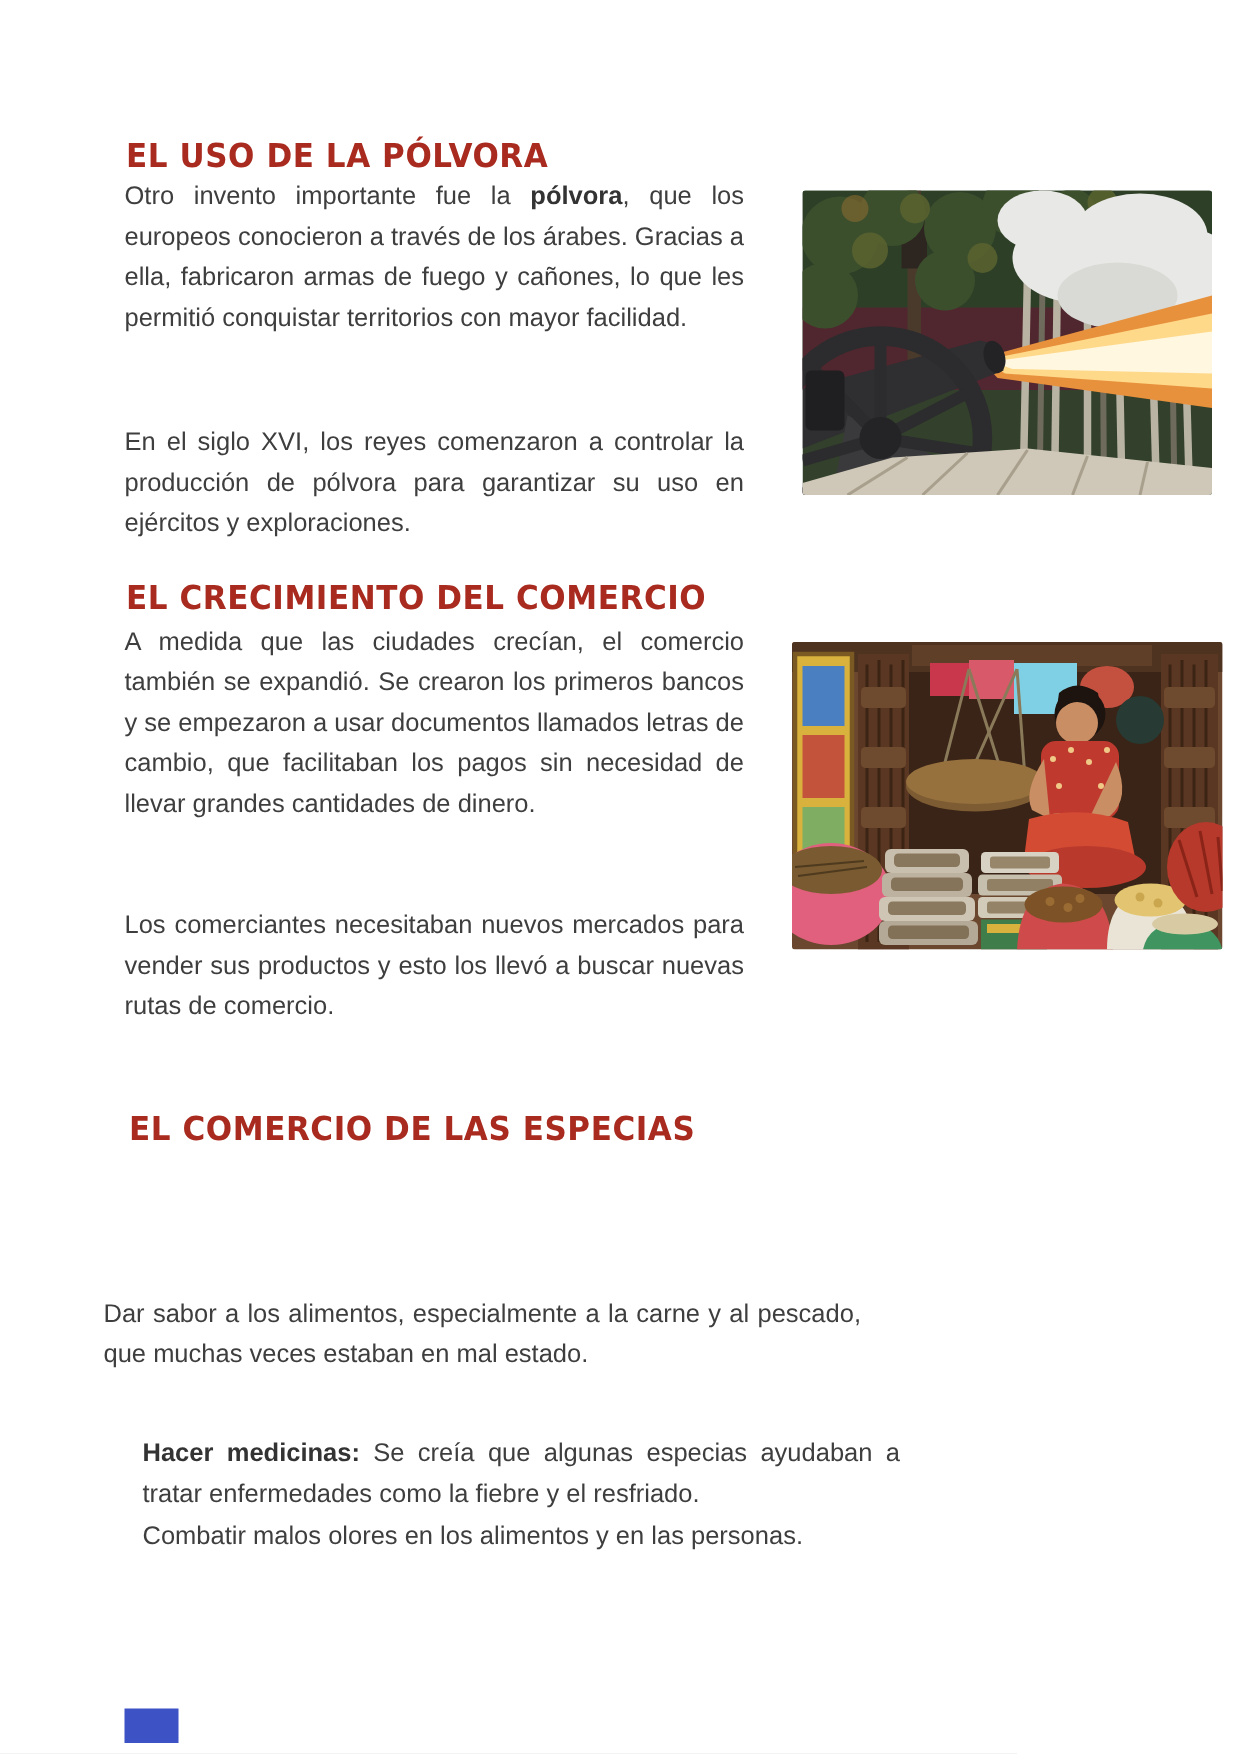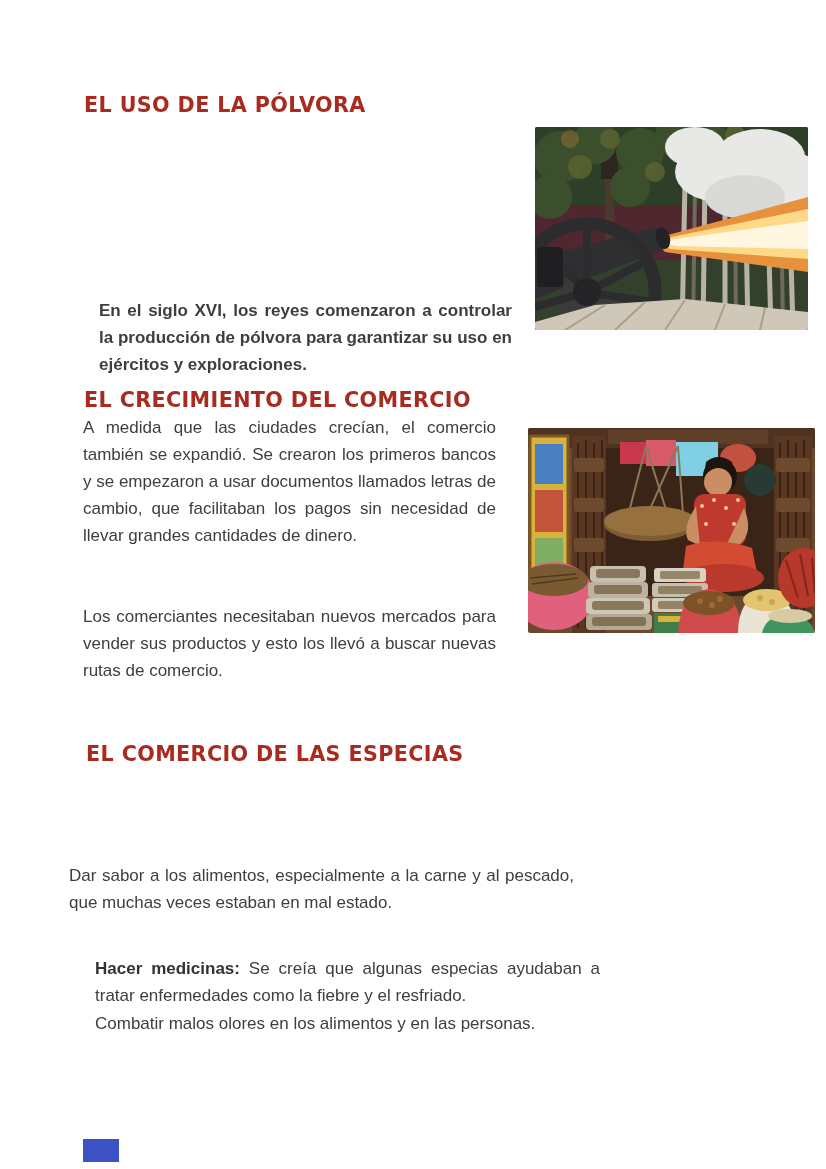--- a/index.html
+++ b/index.html
@@ -35,22 +35,25 @@
   .photo{display:block;border-radius:2px;}
   .footer-accent{background:#3d52c5;}
 </style>
 </head>
 <body>
 
 <div class="page">
 
   <h2 class="abs heading" style="left:84px;top:92px;margin:0;">EL USO DE LA PÓLVORA</h2>
 
-
-  <p class="abs body-text" style="left:83px;top:281px;width:413px;margin:16px;font-weight:bold;">En el siglo XVI, los reyes comenzaron a controlar la producción de pólvora para garantizar su uso en ejércitos y exploraciones.</p>
+  <p class="abs body-text" style="left:83px;top:117px;width:413px;margin:0;">
+    <span>Otro invento importante fue la </span><b>pólvora</b><span>, que los europeos conocieron a través de los árabes. Gracias a ella, fabricaron armas de fuego y cañones, lo que les permitió conquistar territorios con mayor facilidad.</span>
+  </p>
+
+  <p class="abs body-text" style="left:83px;top:281px;width:413px;margin:0;">En el siglo XVI, los reyes comenzaron a controlar la producción de pólvora para garantizar su uso en ejércitos y exploraciones.</p>
 
   <figure class="abs" style="left:535px;top:127px;" role="img" aria-label="Cañón disparando con llama y humo frente a un bosque">
     <svg class="photo" width="273" height="203" viewBox="0 0 273 203">
 
       <rect x="0" y="0" width="273" height="203" fill="#33412c"></rect>
       <rect x="0" y="0" width="273" height="120" fill="#2d4027"></rect>
 
       <rect x="0" y="78" width="273" height="55" fill="#5d1f33" opacity="0.75"></rect>
 
       <g stroke="#b9b3a4" stroke-width="5">

